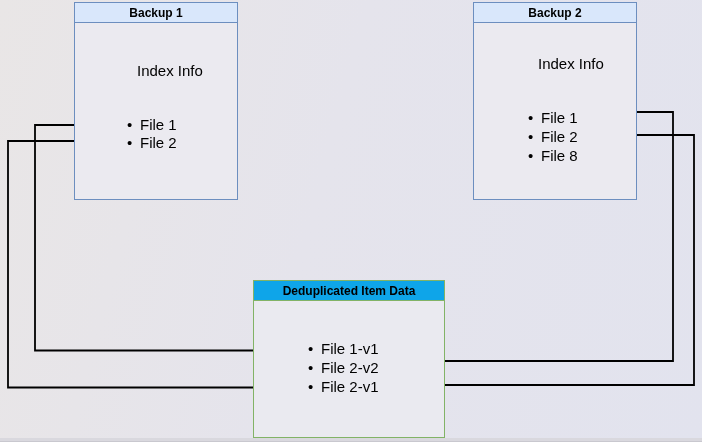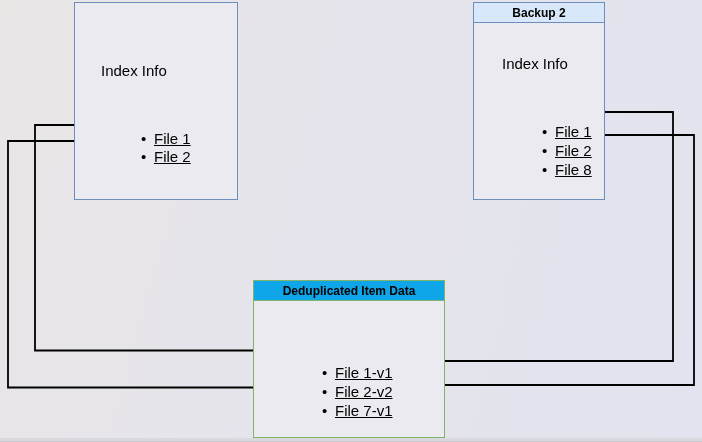--- a/index.html
+++ b/index.html
@@ -15,22 +15,22 @@
   .node { position:absolute; border:1px solid; box-sizing:border-box; }
   .node-blue  { border-color:#6c8ebf; background:#ebeaf0; }
   .node-green { border-color:#82b366; background:#eaeaf0; }
   .hdr {
     height:20px; border-bottom:1px solid; box-sizing:border-box;
     display:flex; align-items:center; justify-content:center;
     font-weight:bold; font-size:12px; line-height:12px;
   }
   .node-blue  .hdr { background:#d9e7fb; border-color:#6c8ebf; }
   .node-green .hdr { background:#0ea5e9; border-color:#82b366; }
-  .subtitle { position:absolute; font-size:15px; line-height:17px; white-space:nowrap; }
-  ul.filelist { position:absolute; margin:14px; padding:0; list-style:none;text-decoration:underline; }
+  .subtitle { position:absolute; font-size:15px; line-height:17px; white-space:nowrap;margin-left:36px; }
+  ul.filelist { position:absolute; margin:0; padding:0; list-style:none; }
   ul.filelist li { font-size:15px; white-space:nowrap; }
   ul.filelist li::before { content:"\2022"; display:inline-block; width:13px; }
   .lh18 li { height:18px; line-height:18px; }
   .lh19 li { height:19px; line-height:19px; }
   svg.wires { position:absolute; left:0; top:0; pointer-events:none; }
 </style>
 </head>
 <body>
 
 <div class="canvas">
@@ -41,44 +41,47 @@
         <path d="M0,0 L12,4.5 L0,9 Z" fill="#000"></path>
       </marker>
     </defs>
     <path d="M 118 125 L 35 125 L 35 350.5 L 300 350.5" fill="none" stroke="#000" stroke-width="1.8" marker-end="url(#arrow)"></path>
     <path d="M 118 141 L 8 141 L 8 387.5 L 295 387.5" fill="none" stroke="#000" stroke-width="1.8" marker-end="url(#arrow)"></path>
     <path d="M 595 112 L 673 112 L 673 361 L 394 361" fill="none" stroke="#000" stroke-width="1.8" marker-end="url(#arrow)"></path>
     <path d="M 595 135 L 694 135 L 694 385 L 391 385" fill="none" stroke="#000" stroke-width="1.8" marker-end="url(#arrow)"></path>
   </svg>
 
   <div class="node node-blue" style="left:74px; top:2px; width:164px; height:198px;">
+    <div class="hdr">
+      <span>Backup 1</span>
+    </div>
     <div class="subtitle" style="left:26px; top:59px;">Index Info</div>
     <ul class="filelist lh18" style="left:52px; top:113px;">
       <li>File 1</li>
       <li>File 2</li>
     </ul>
   </div>
 
-  <div class="node node-blue" style="left:473px; top:2px; width:132px; height:198px;">
+  <div class="node node-blue" style="left:473px; top:2px; width:164px; height:198px;">
     <div class="hdr">
       <span>Backup 2</span>
     </div>
     <div class="subtitle" style="left:28px; top:52px;">Index Info</div>
     <ul class="filelist lh19" style="left:54px; top:105px;">
       <li>File 1</li>
       <li>File 2</li>
       <li>File 8</li>
     </ul>
   </div>
 
   <div class="node node-green" style="left:253px; top:280px; width:192px; height:158px;">
     <div class="hdr">
       <span>Deduplicated Item Data</span>
     </div>
-    <ul class="filelist lh19" style="left:54px; top:68px;">
+    <ul class="filelist lh19" style="left:54px; top:58px;">
       <li>File 1-v1</li>
       <li>File 2-v2</li>
-      <li>File 7-v1</li>
+      <li>File 2-v1</li>
     </ul>
   </div>
 
   <div class="bottom-edge"></div>
 </div>
 
 </body></html>

